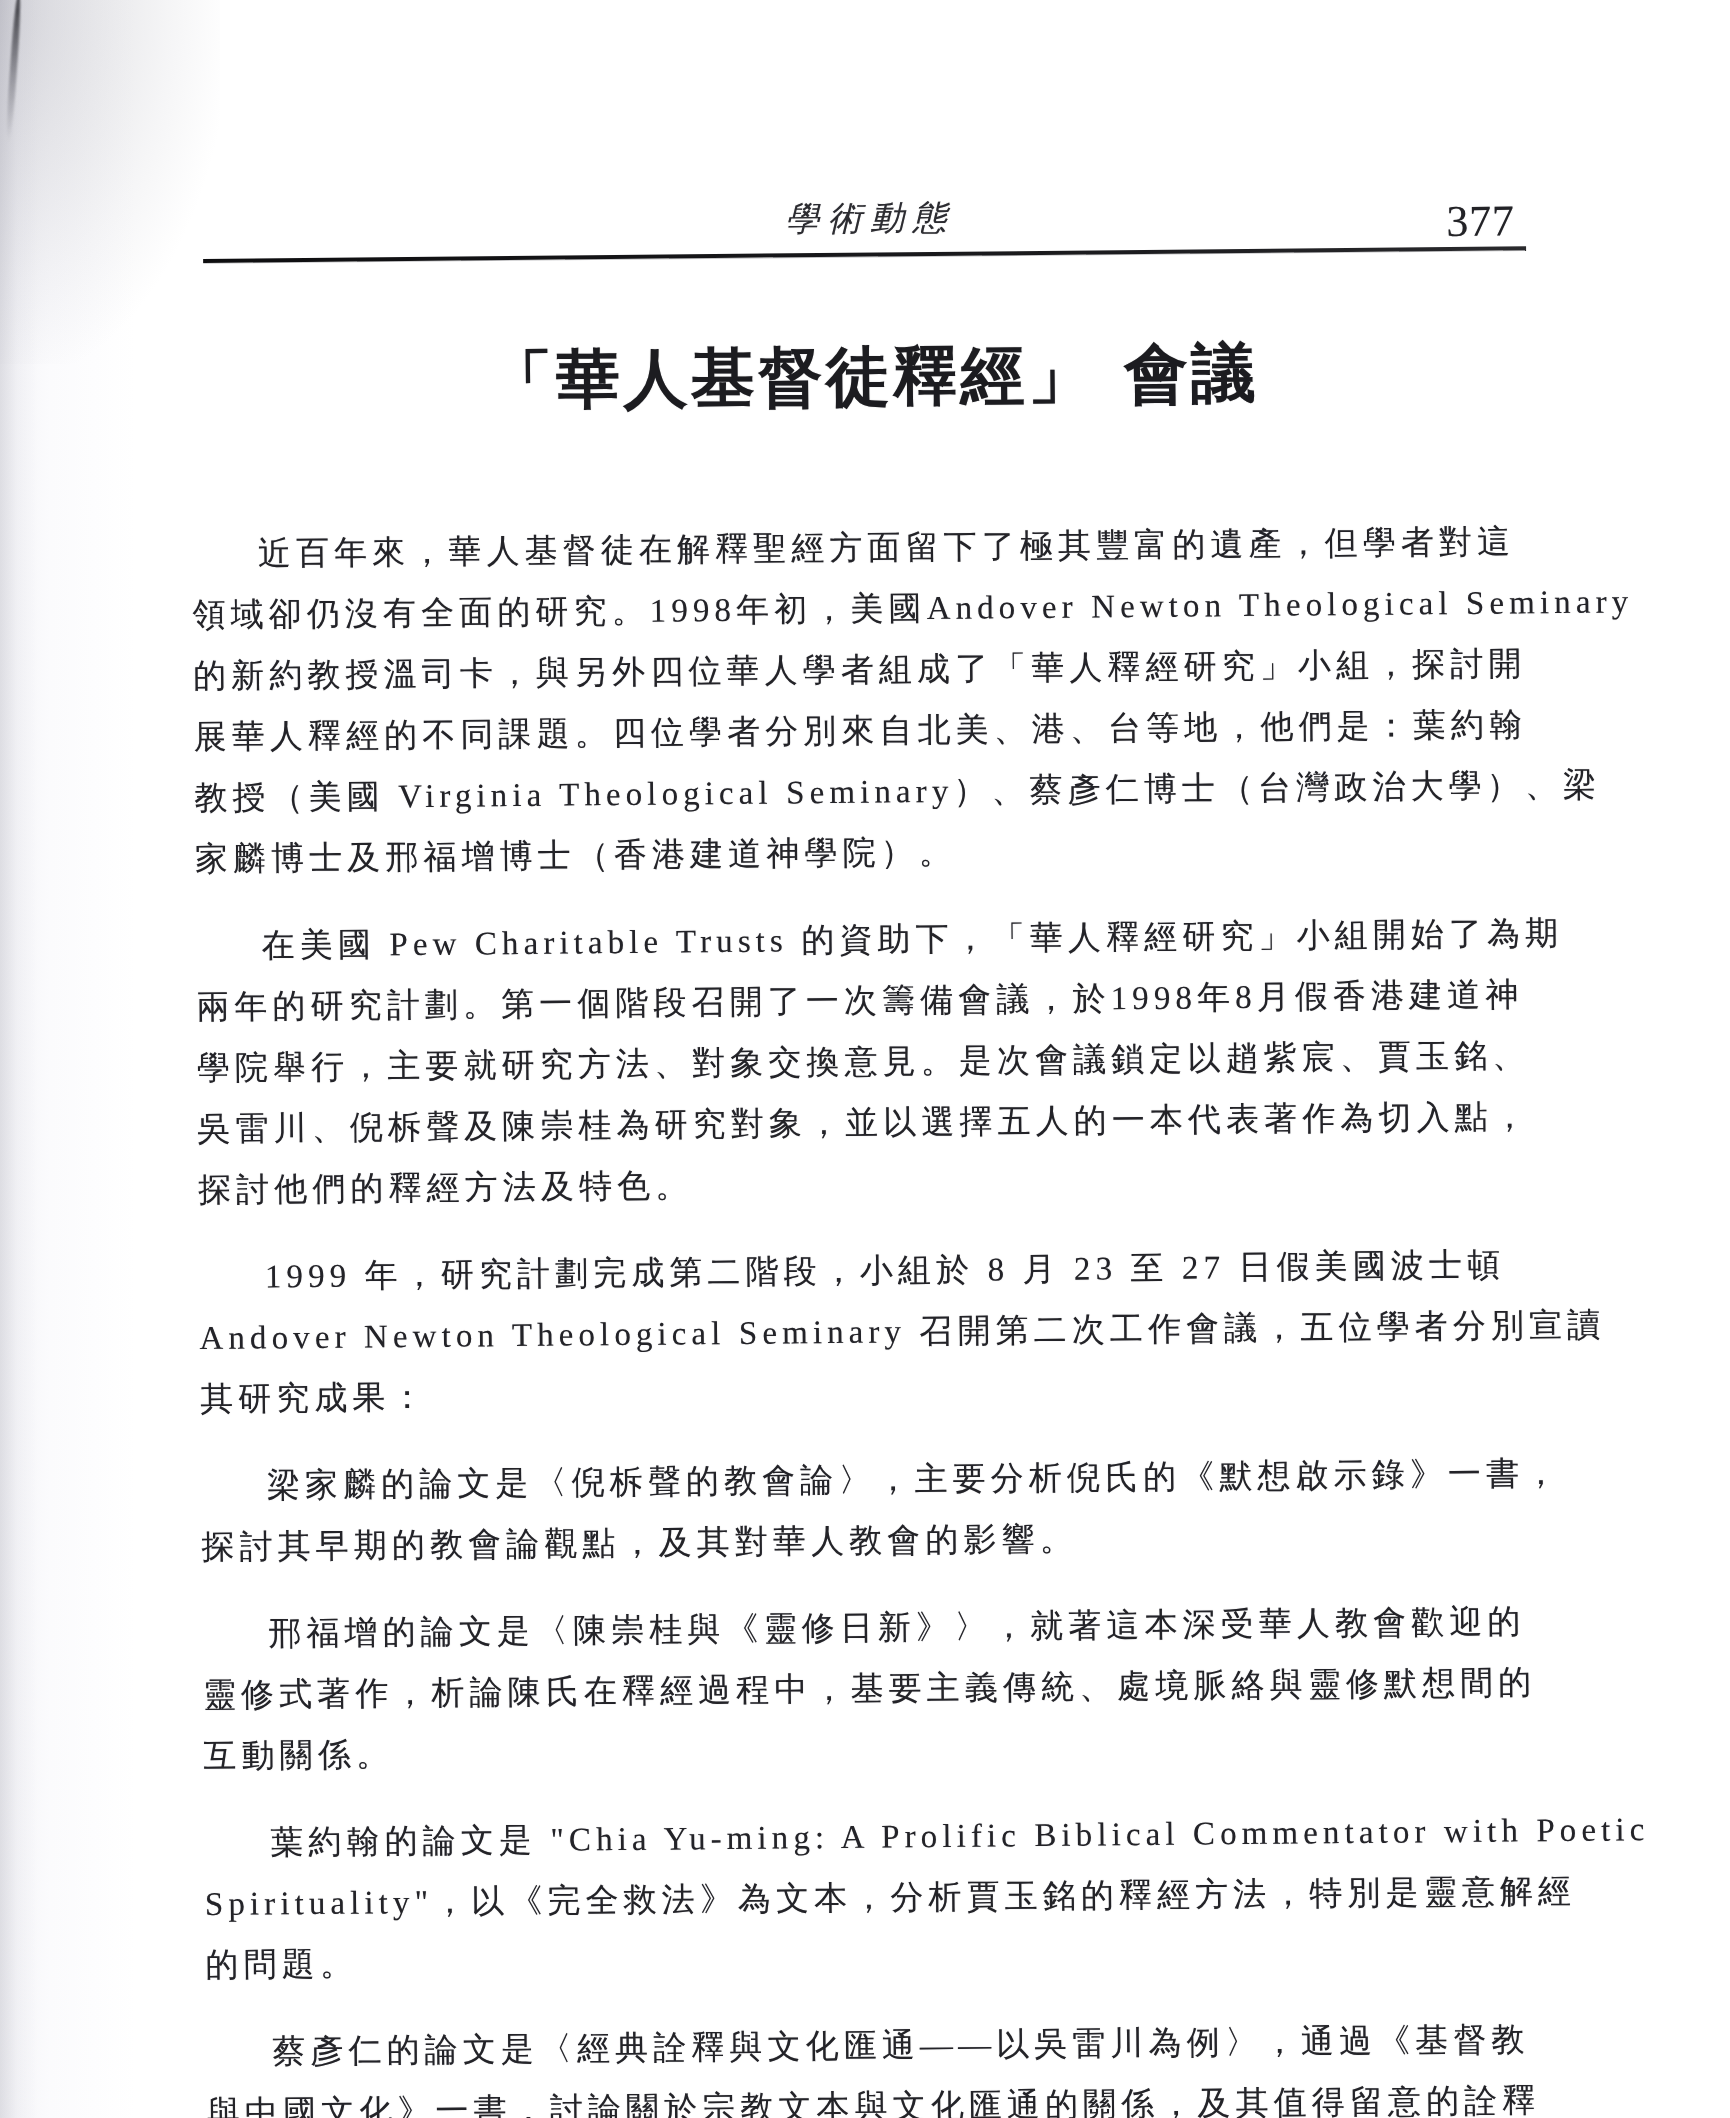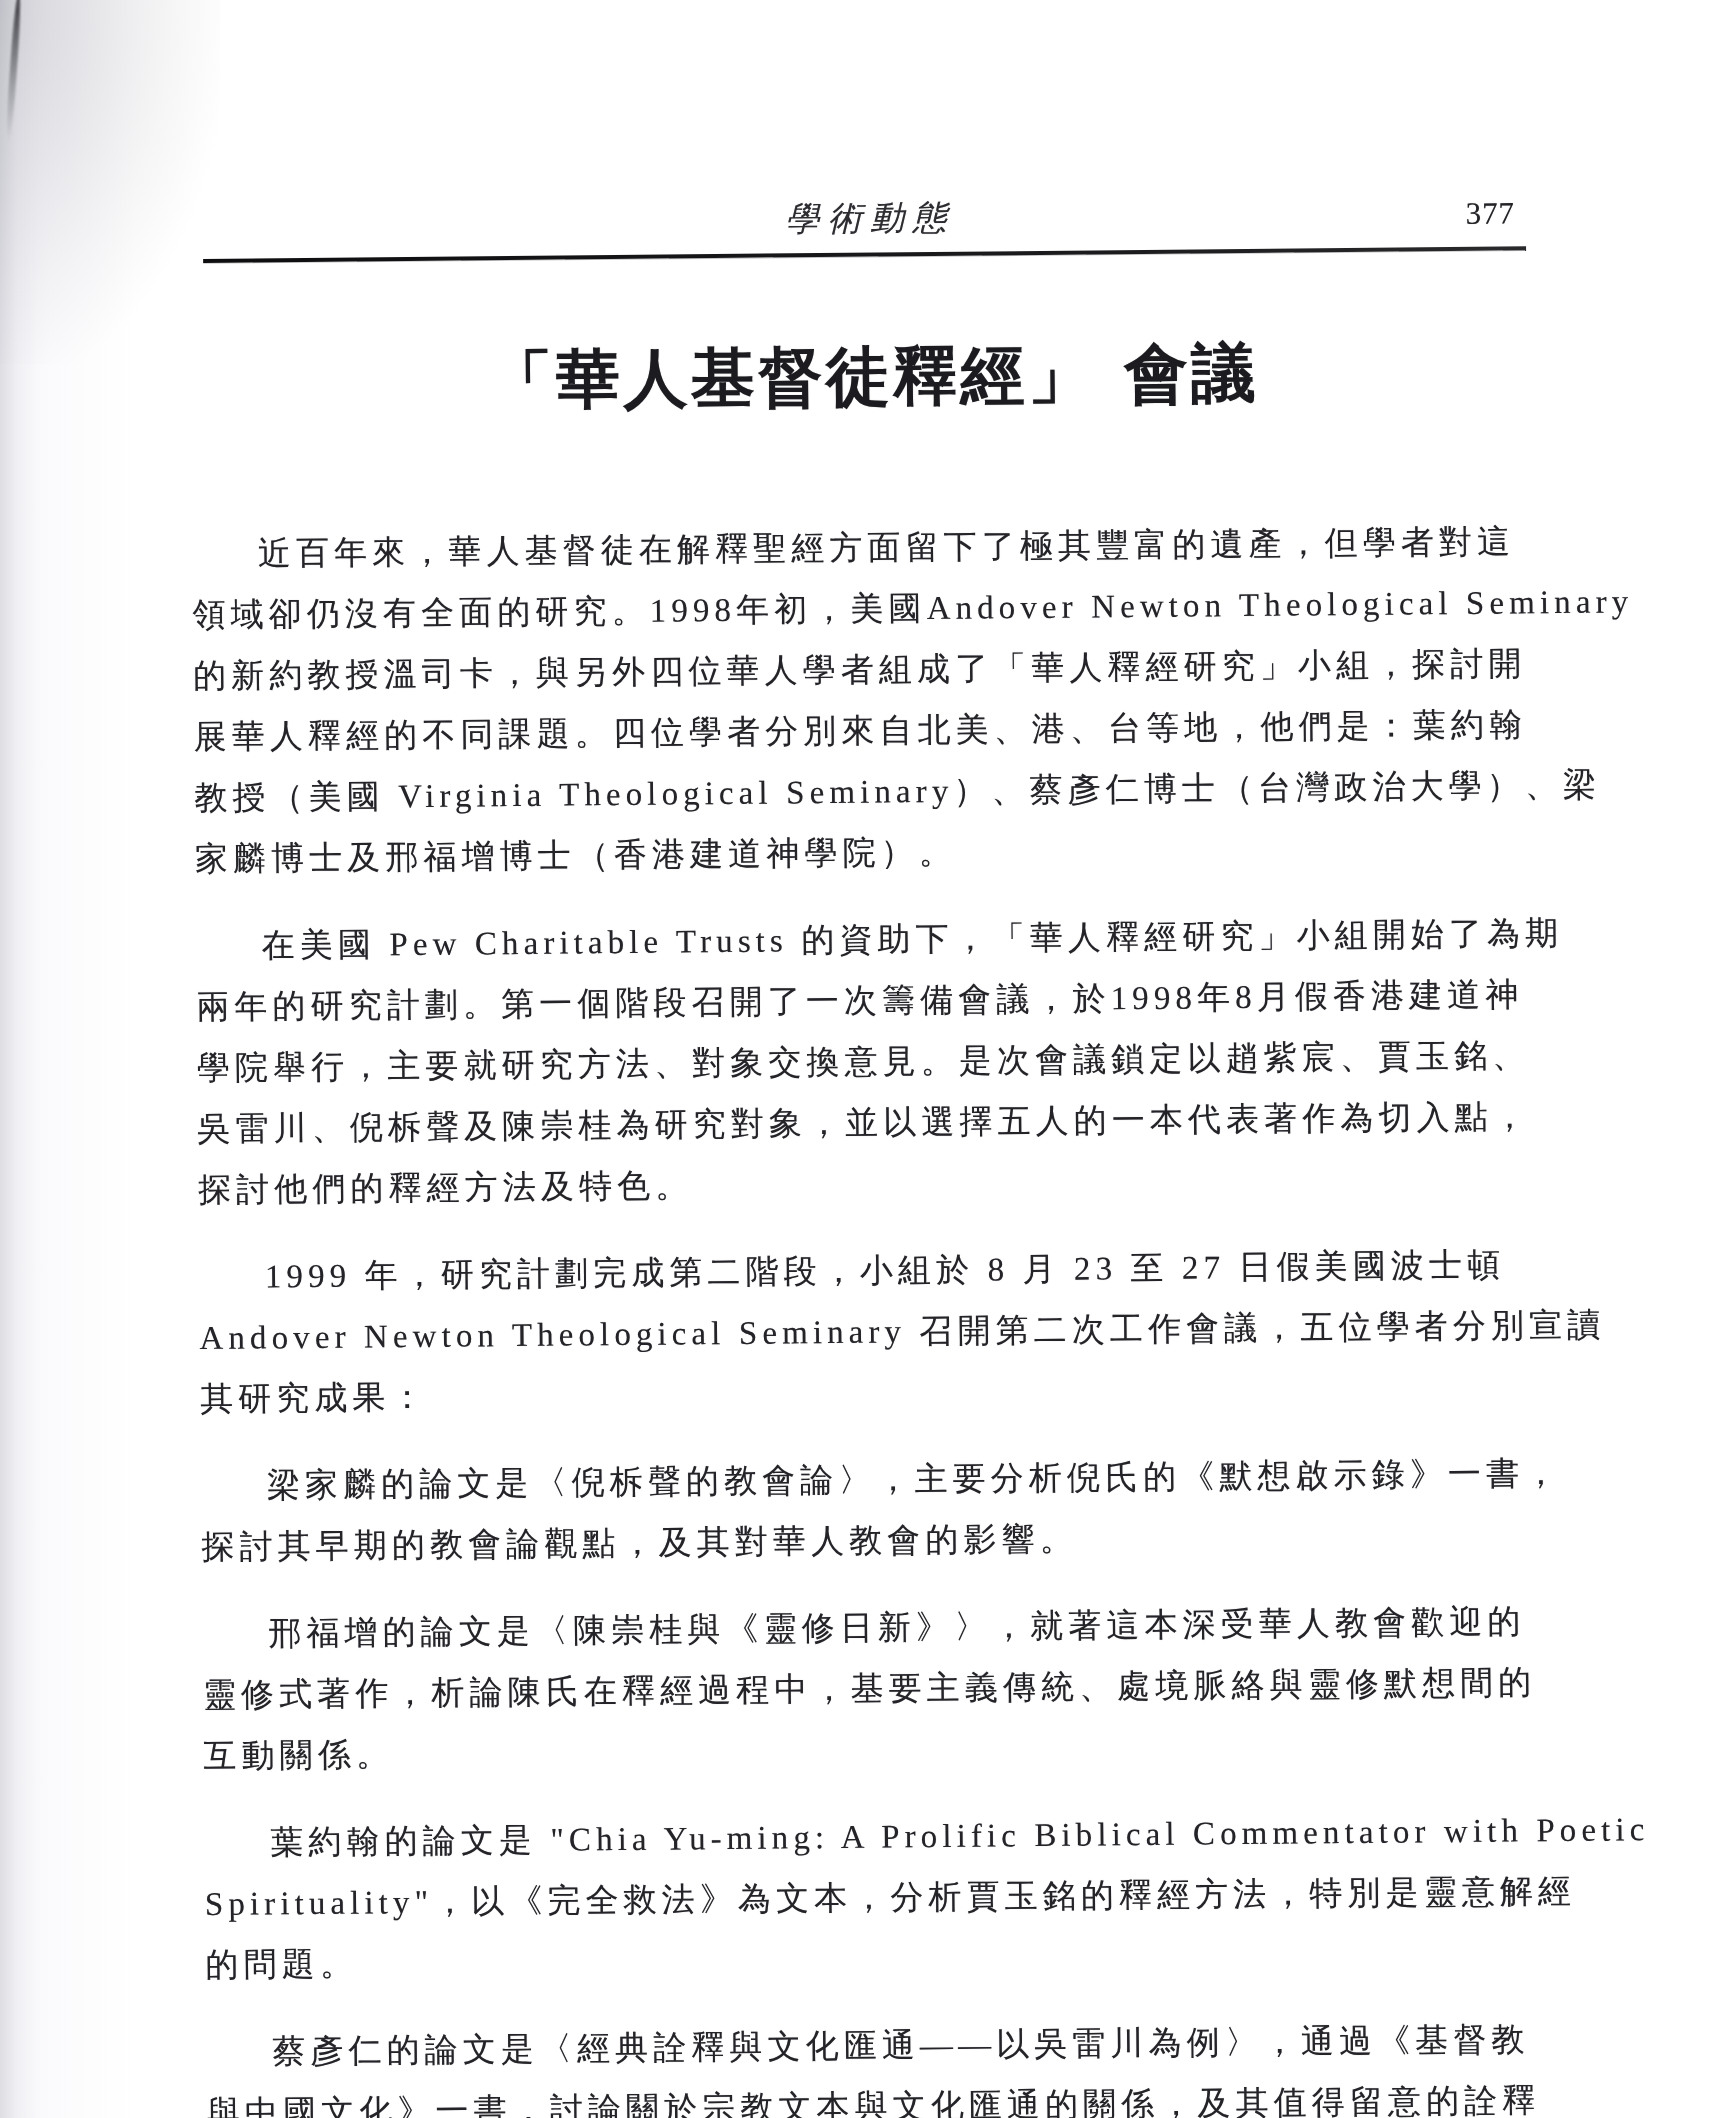--- a/index.html
+++ b/index.html
@@ -57,21 +57,21 @@
     position: relative; left: 16px;
     font-size: 34px;
     font-style: italic;
     letter-spacing: 8.5px;
     color: #2c2c31;
     text-shadow: 0 0 0.8px rgba(50,50,58,0.45);
   }
   .page-number {
     position: absolute;
     right: 5.1px; top: 6px;
-    font-size: 31px;
+    font-size: 44px;
     letter-spacing: 0.8px;
     color: #232327;
     text-shadow: 0 0 0.8px rgba(40,40,46,0.4);
   }
 
   .header-rule {
     position: absolute;
     left: 211px; top: 253px;
     width: 1323px; height: 4.2px;
     background: linear-gradient(to right, #0e0e10, #1c1c1f 70%, #2a2a2d);

